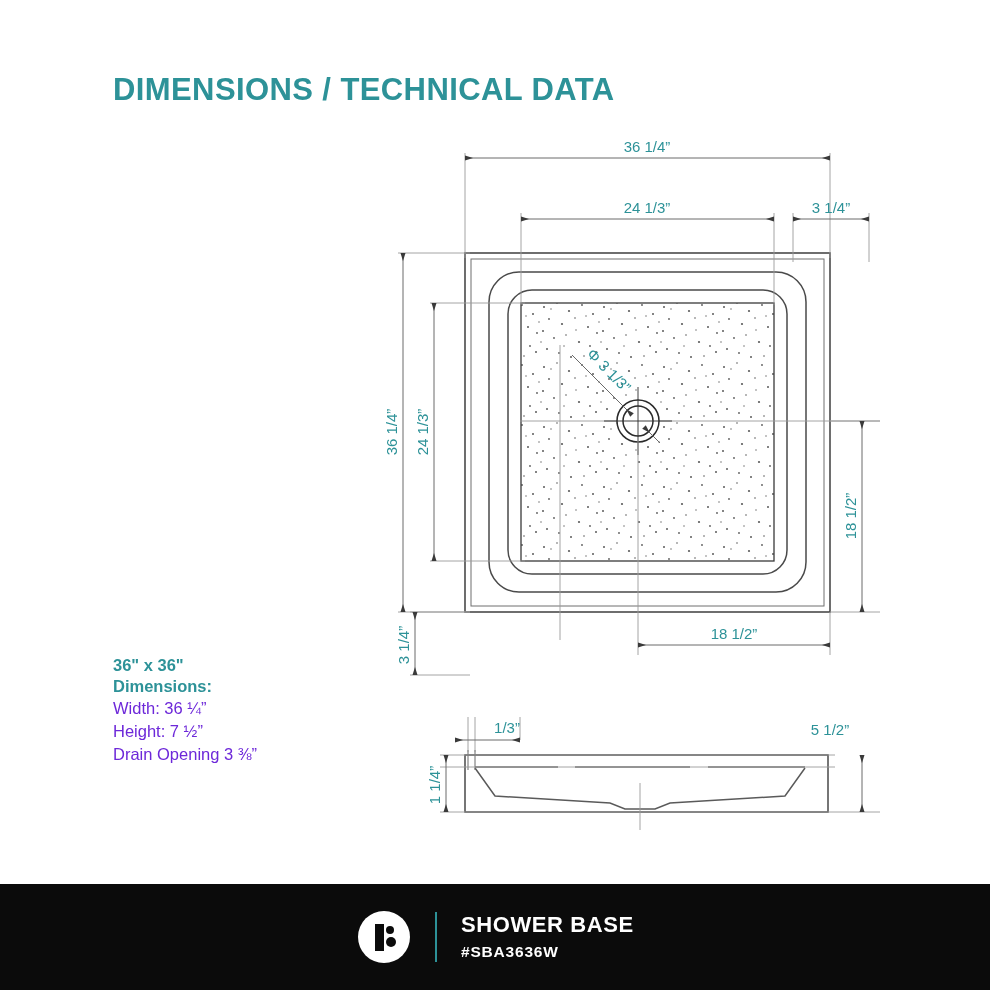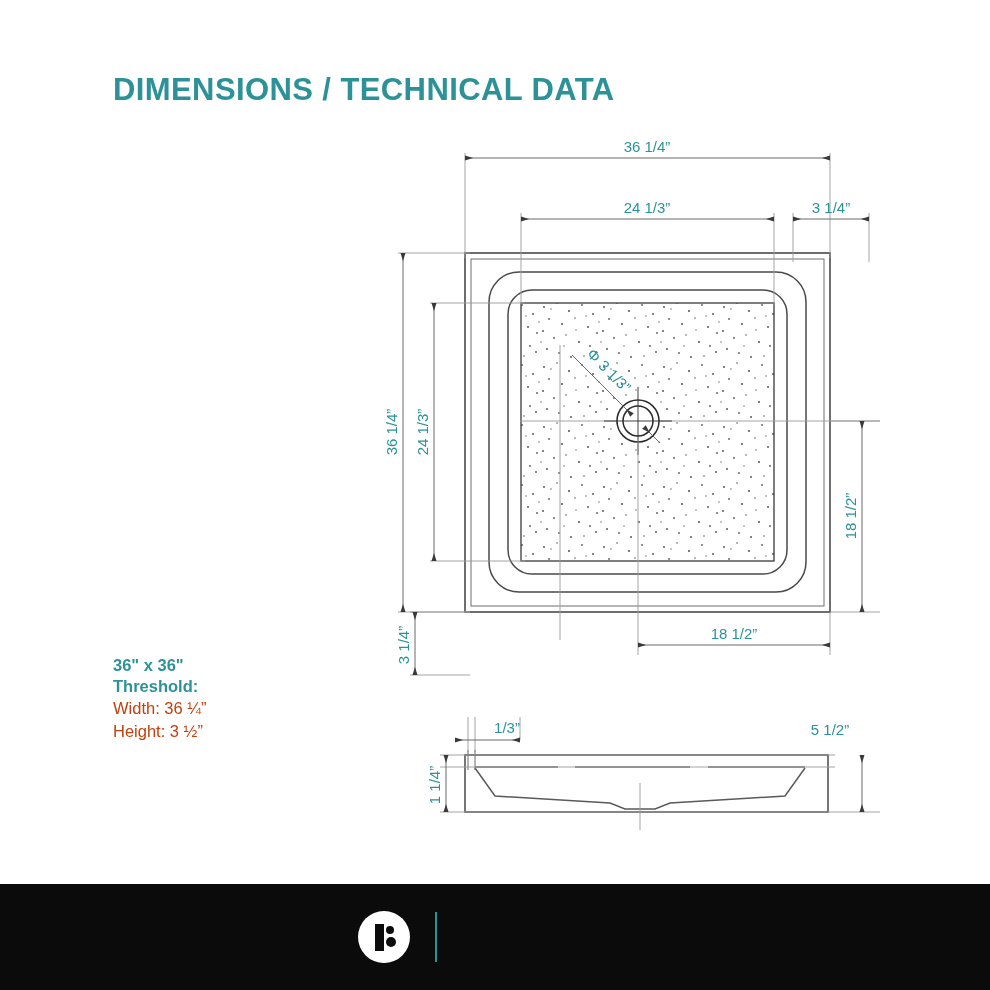--- a/index.html
+++ b/index.html
@@ -34,21 +34,21 @@
     width: 300px;
   }
   #spec-block .spec-head {
     color: #2d9298;
     font-size: 16.5px;
     font-weight: bold;
     line-height: 21px;
     white-space: nowrap;
   }
   #spec-block .spec-line {
-    color: #c2410c;
+    color: #6d28d9;
     font-size: 16.5px;
     line-height: 23px;
     white-space: nowrap;
   }
 
   
   #drawing {
     position: absolute;
     left: 0; top: 0;
     width: 990px; height: 880px;
@@ -272,29 +272,34 @@
       <line x1="862" y1="755" x2="862" y2="812" marker-start="url(#arrIn)" marker-end="url(#arrIn)"></line>
     </g>
 
     <text class="dimtext" x="507" y="733" text-anchor="middle">1/3”</text>
     <text class="dimtext" transform="translate(440,785) rotate(-90)" text-anchor="middle">1 1/4”</text>
     <text class="dimtext" x="830" y="735" text-anchor="middle">5 1/2”</text>
   </svg>
 
   <div id="spec-block">
     <div class="spec-head">36" x 36"</div>
-    <div class="spec-head">Threshold:</div>
+    <div class="spec-head">Dimensions:</div>
     <div class="spec-line">Width: 36 ¼”</div>
-    <div class="spec-line">Height: 3 ½”</div>
+    <div class="spec-line">Height: 7 ½”</div>
+    <div class="spec-line">Drain Opening 3 ⅜”</div>
   </div>
 
   <div id="footer">
     <div id="footer-inner">
       <div id="logo-circle">
         <div id="logo-bar"></div>
         <div class="logo-dot" id="logo-dot-top"></div>
         <div class="logo-dot" id="logo-dot-bot"></div>
       </div>
       <div id="footer-divider"></div>
+      <div id="footer-text">
+        <div id="footer-title">SHOWER BASE</div>
+        <div id="footer-sku">#SBA3636W</div>
+      </div>
     </div>
   </div>
 
 </div>
 
 </body></html>

